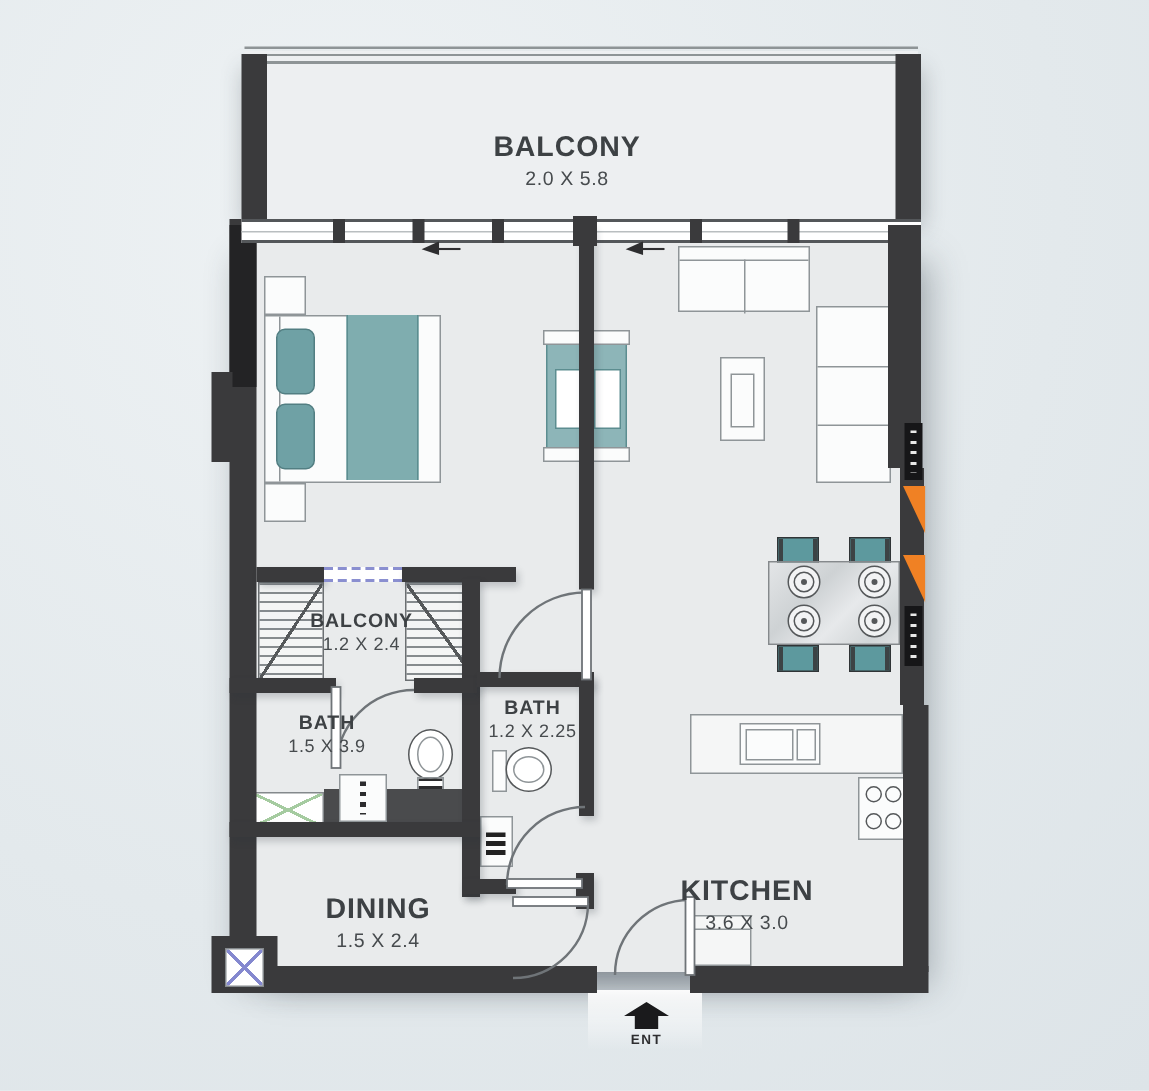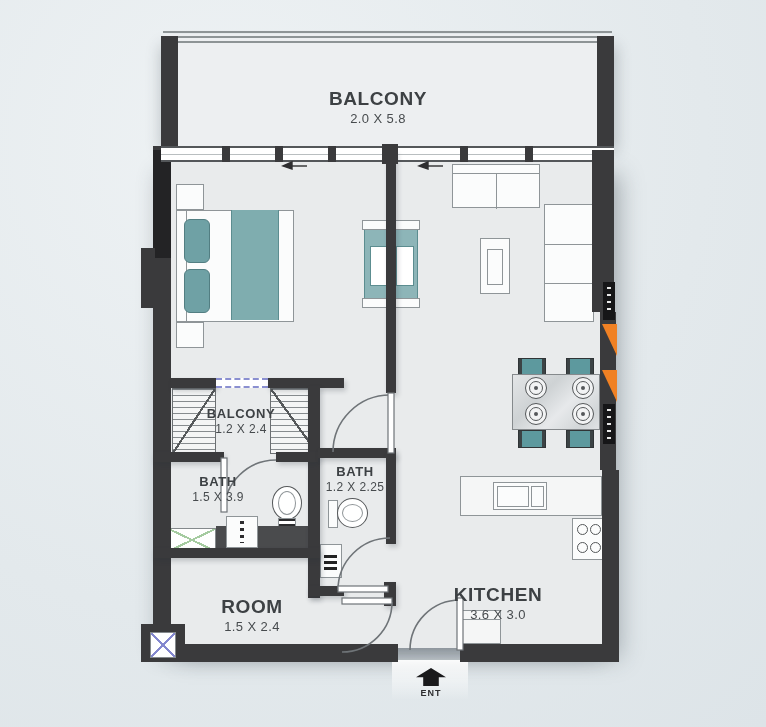--- a/index.html
+++ b/index.html
@@ -212,21 +212,21 @@
   </div>
   <div class="room-tag small" style="left:218px;top:474px;">
     <div class="name">BATH</div>
     <div class="dims">1.5 X 3.9</div>
   </div>
   <div class="room-tag small" style="left:355px;top:464px;">
     <div class="name">BATH</div>
     <div class="dims">1.2 X 2.25</div>
   </div>
   <div class="room-tag big" style="left:252px;top:596px;">
-    <div class="name">ROOM</div>
+    <div class="name">DINING</div>
     <div class="dims">1.5 X 2.4</div>
   </div>
   <div class="room-tag big" style="left:498px;top:556px;margin-top:28px;">
     <div class="name">KITCHEN</div>
     <div class="dims">3.6 X 3.0</div>
   </div>
 
   <div class="abs ent-arrow" style="left:416px;top:668px;width:30px;height:18px;z-index:6;"></div>
   <div class="abs ent-label" style="left:431px;top:688px;z-index:6;">ENT</div>
 

